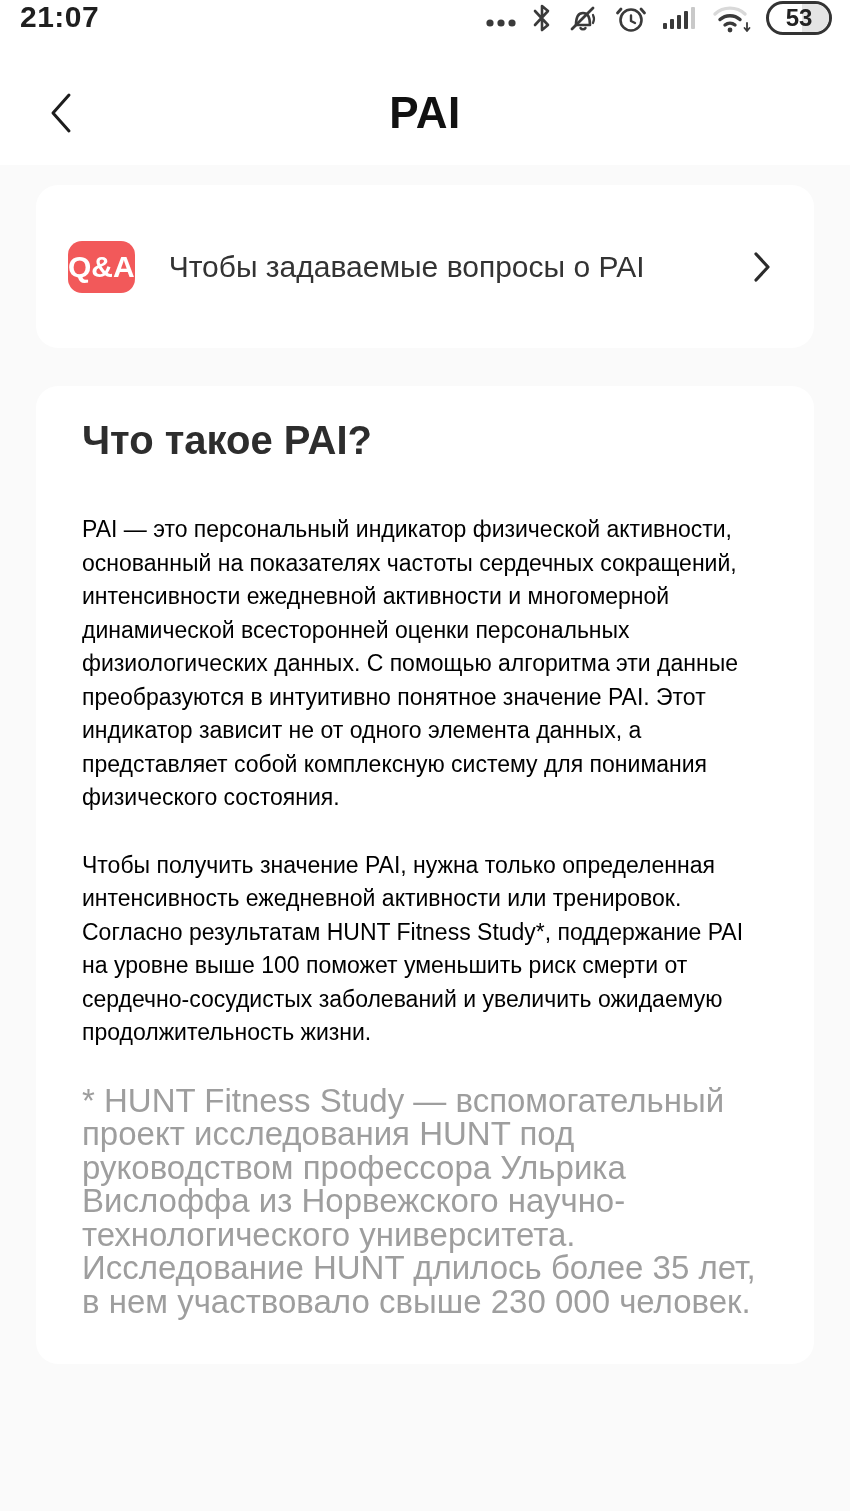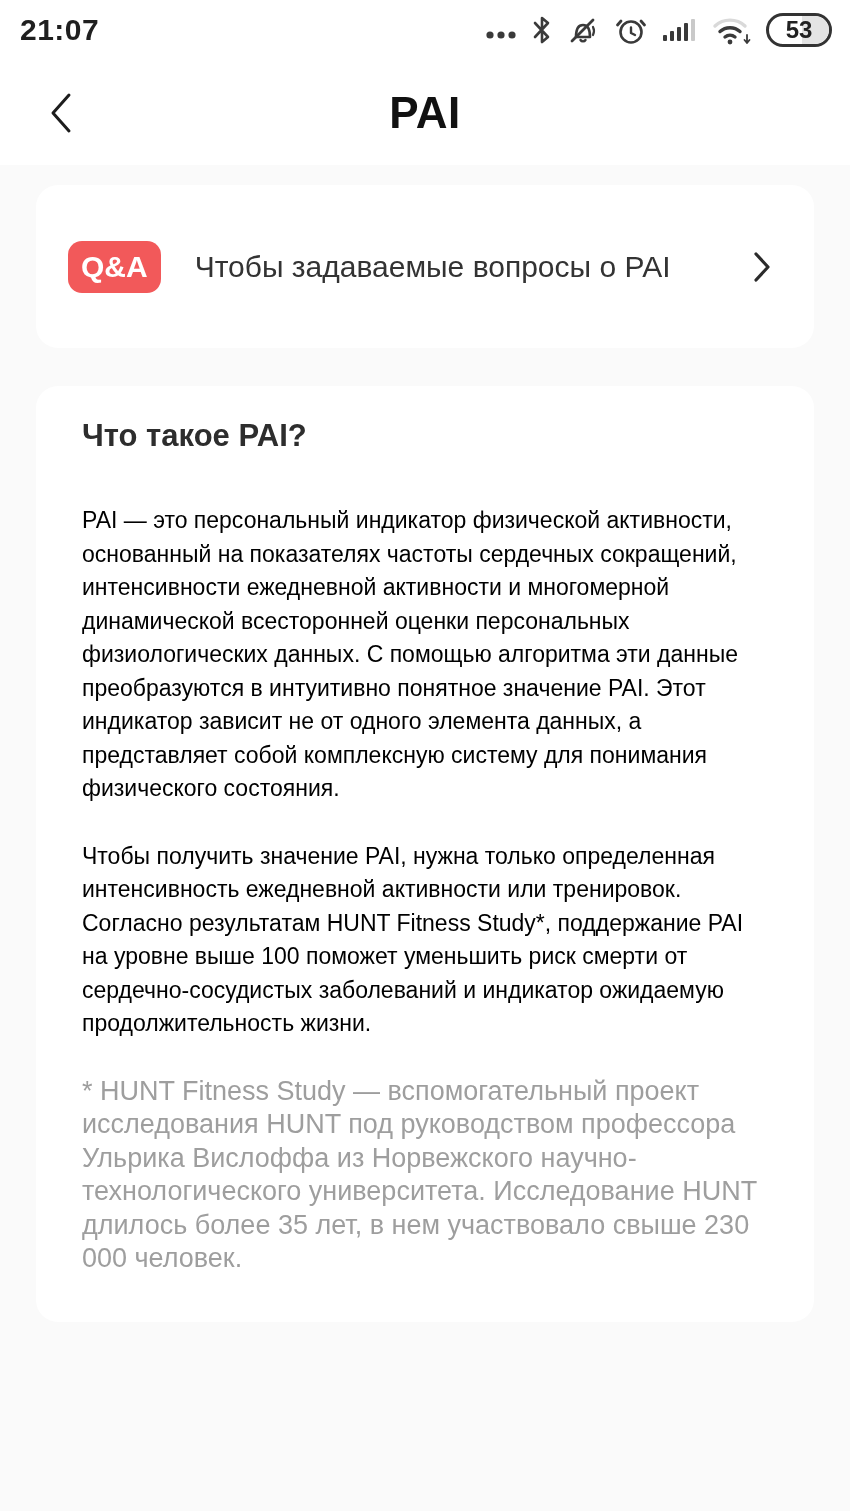--- a/index.html
+++ b/index.html
@@ -12,21 +12,21 @@
     width: 850px;
     height: 1511px;
     background: #FAFAFA;
     overflow: hidden;
   }
   
   .status-bar {
     height: 60px;
     background: #FFFFFF;
     display: flex;
-    align-items: center;
+    align-items: flex-start;
     justify-content: space-between;
     padding: 0 18px 0 20px;
   }
   .status-time {
     font-size: 30px;
     font-weight: bold;
     color: #1f1f1f;
     letter-spacing: 0.5px;
   }
   .status-icons {
@@ -99,51 +99,51 @@
     align-items: center;
     padding: 0 42px 0 32px;
     cursor: pointer;
   }
   .qa-badge {
     background: #F2595A;
     color: #FFFFFF;
     font-size: 30px;
     font-weight: bold;
     border-radius: 14px;
-    padding: 11px 13px;
+    padding: 11px 0;
     line-height: 1;
     flex: 0 0 auto;
   }
   .faq-label {
     flex: 1 1 auto;
     margin-left: 34px;
     font-size: 30px;
     color: #333;
   }
   .faq-chevron { flex: 0 0 auto; line-height: 0; }
   
   .info-card {
     margin-top: 38px;
     padding: 32px 46px 46px 46px;
   }
   .info-heading {
-    font-size: 31px;
+    font-size: 40px;
     font-weight: bold;
     color: #2d2d2d;
     margin-bottom: 50px;
   }
   .info-para {
     font-size: 23px;
     line-height: 33.5px;
     color: #000000;
     margin-bottom: 34px;
     max-width: 690px;
   }
   .footnote {
-    font-size: 27px;
+    font-size: 33px;
     line-height: 33.5px;
     color: #9E9E9E;
     margin-bottom: 0;
     max-width: 690px;
   }
 </style>
 </head>
 <body>
 
 <div class="screen">
@@ -227,18 +227,18 @@
       <span class="faq-chevron">
         <svg width="20" height="34" viewBox="0 0 20 34">
             <path d="M4 4 L16 17 L4 30" fill="none" stroke="#2b2b2b" stroke-width="3.2" stroke-linecap="round" stroke-linejoin="round"></path>
           </svg>
       </span>
     </div>
 
     <div class="card info-card">
       <div class="info-heading">Что такое PAI?</div>
       <p class="info-para">PAI — это персональный индикатор физической активности, основанный на показателях частоты сердечных сокращений, интенсивности ежедневной активности и многомерной динамической всесторонней оценки персональных физиологических данных. С помощью алгоритма эти данные преобразуются в интуитивно понятное значение PAI. Этот индикатор зависит не от одного элемента данных, а представляет собой комплексную систему для понимания физического состояния.</p>
-      <p class="info-para">Чтобы получить значение PAI, нужна только определенная интенсивность ежедневной активности или тренировок. Согласно результатам HUNT Fitness Study*, поддержание PAI на уровне выше 100 поможет уменьшить риск смерти от сердечно-сосудистых заболеваний и индикатор ожидаемую продолжительность жизни.</p>
+      <p class="info-para">Чтобы получить значение PAI, нужна только определенная интенсивность ежедневной активности или тренировок. Согласно результатам HUNT Fitness Study*, поддержание PAI на уровне выше 100 поможет уменьшить риск смерти от сердечно-сосудистых заболеваний и увеличить ожидаемую продолжительность жизни.</p>
       <p class="footnote">* HUNT Fitness Study — вспомогательный проект исследования HUNT под руководством профессора Ульрика Вислоффа из Норвежского научно-технологического университета. Исследование HUNT длилось более 35 лет, в нем участвовало свыше 230 000 человек.</p>
     </div>
 
   </div>
 </div>
 
 </body></html>

